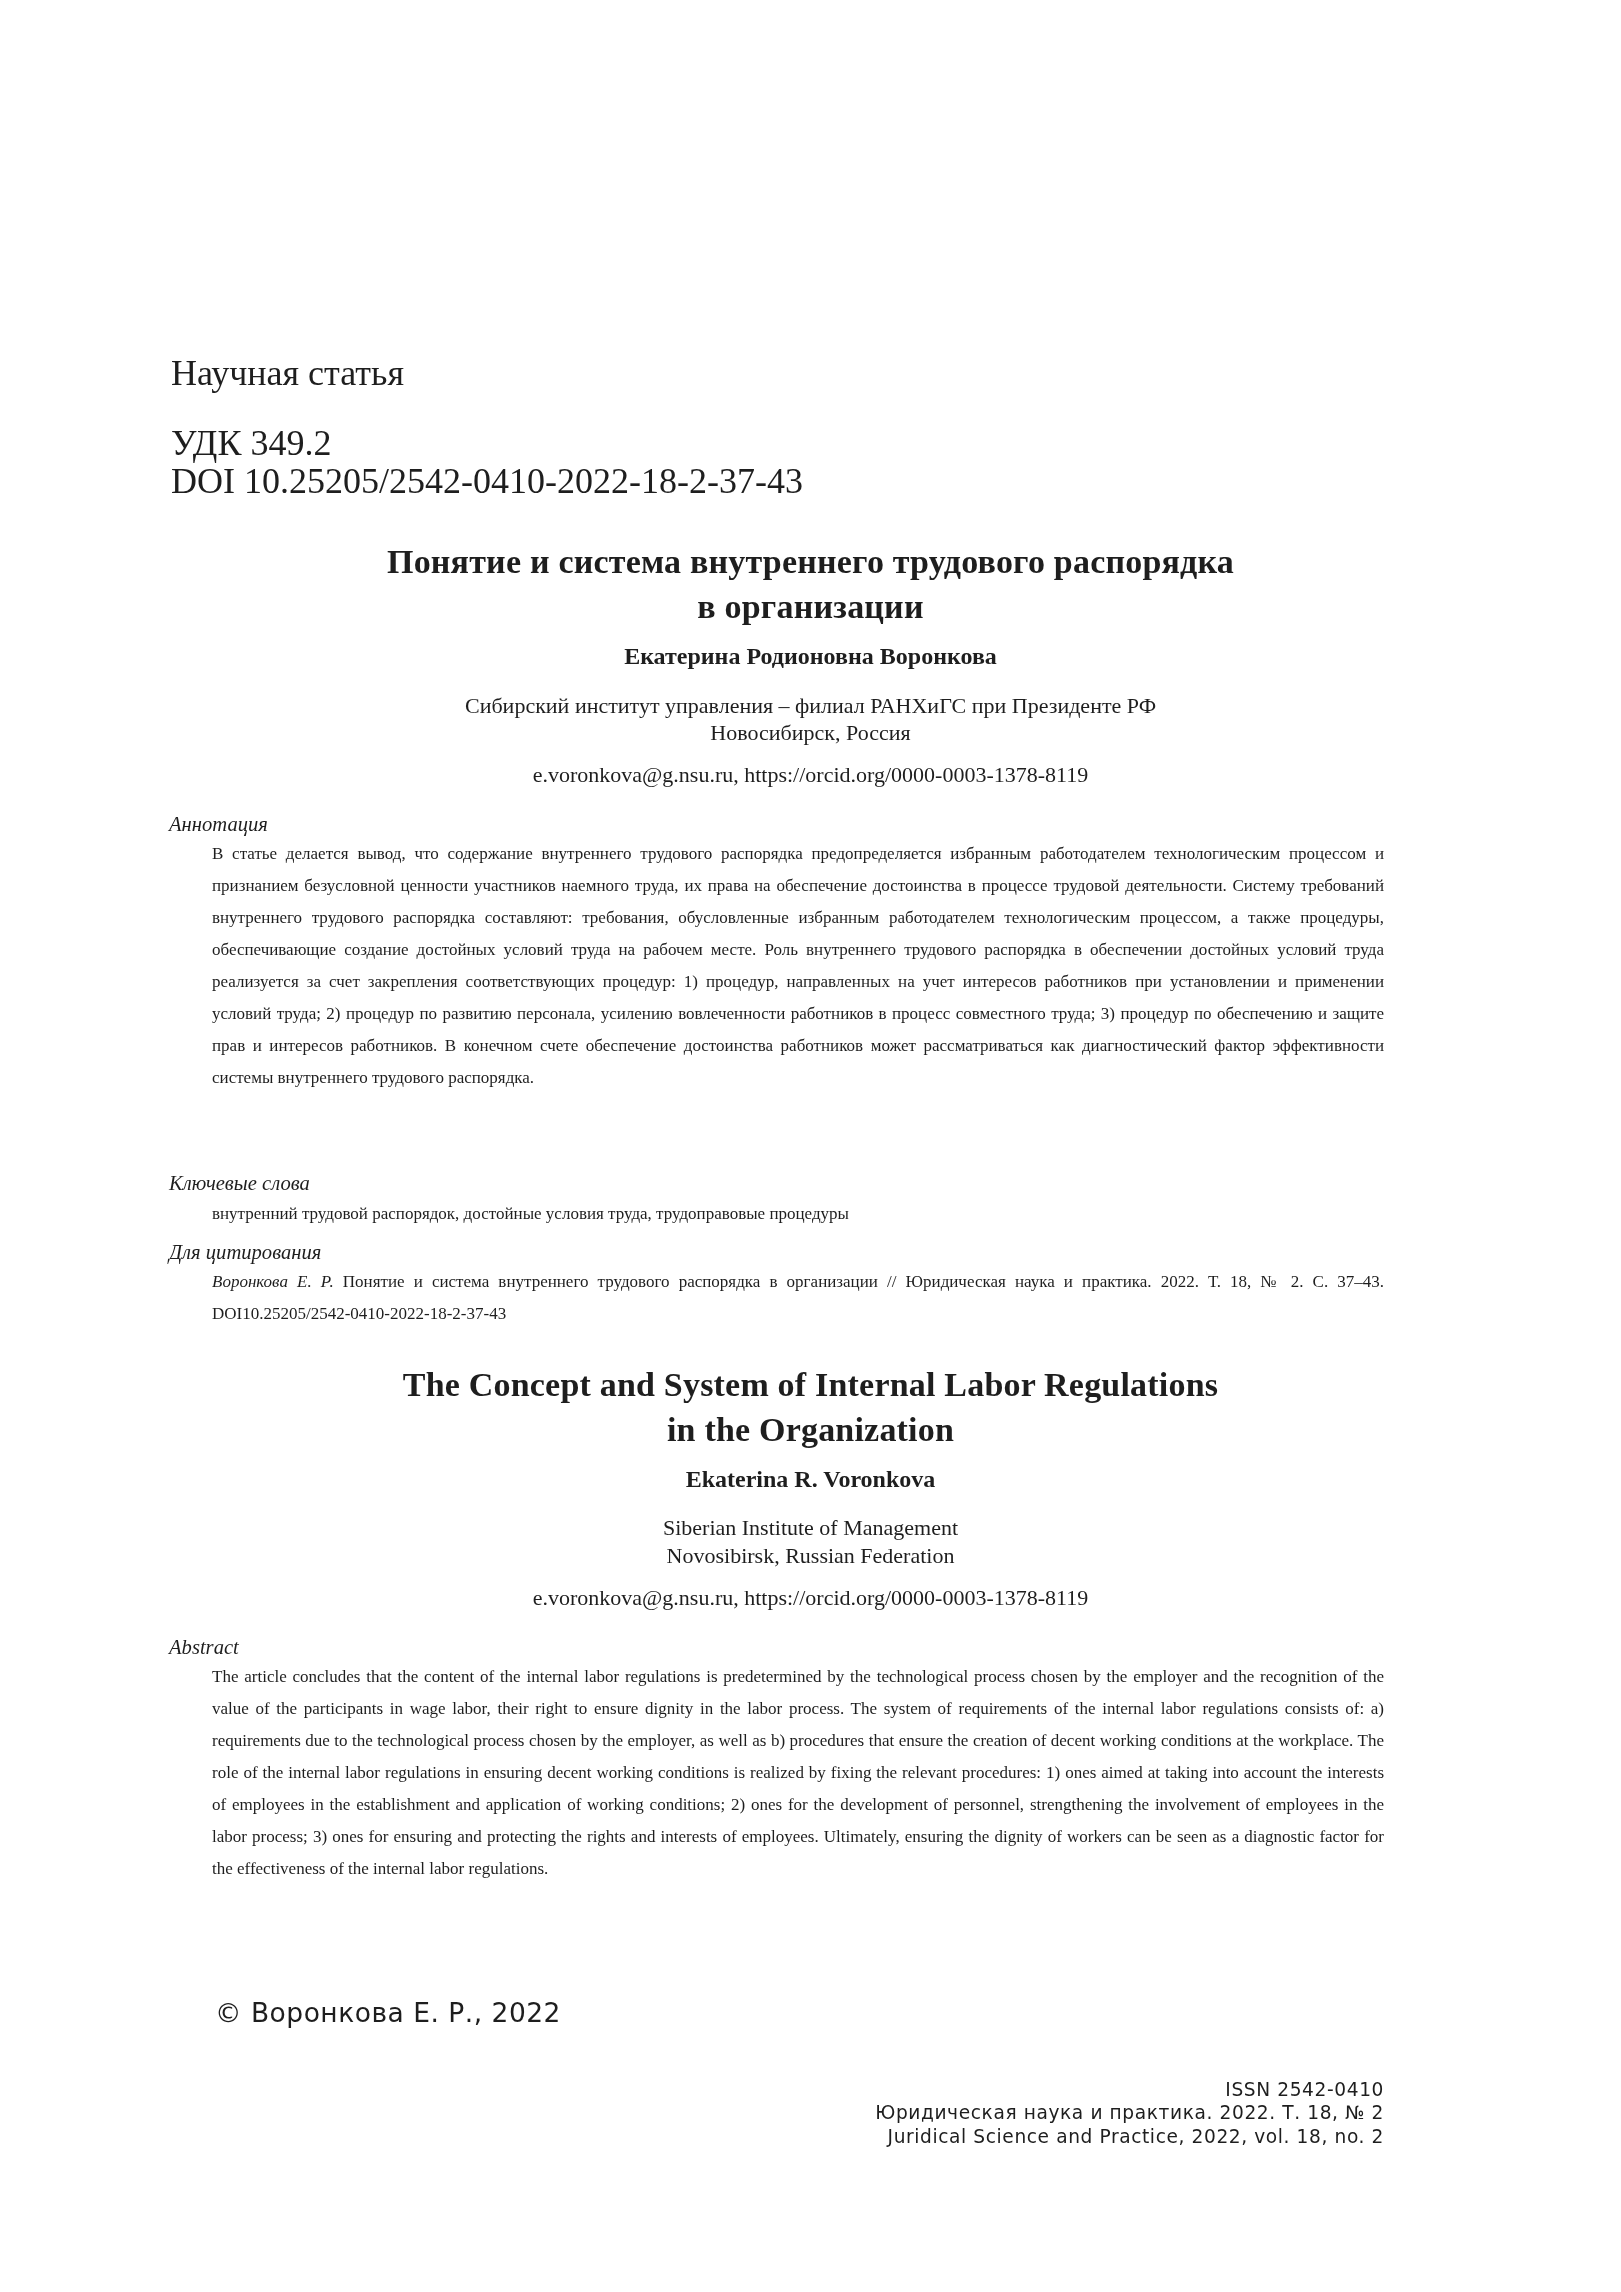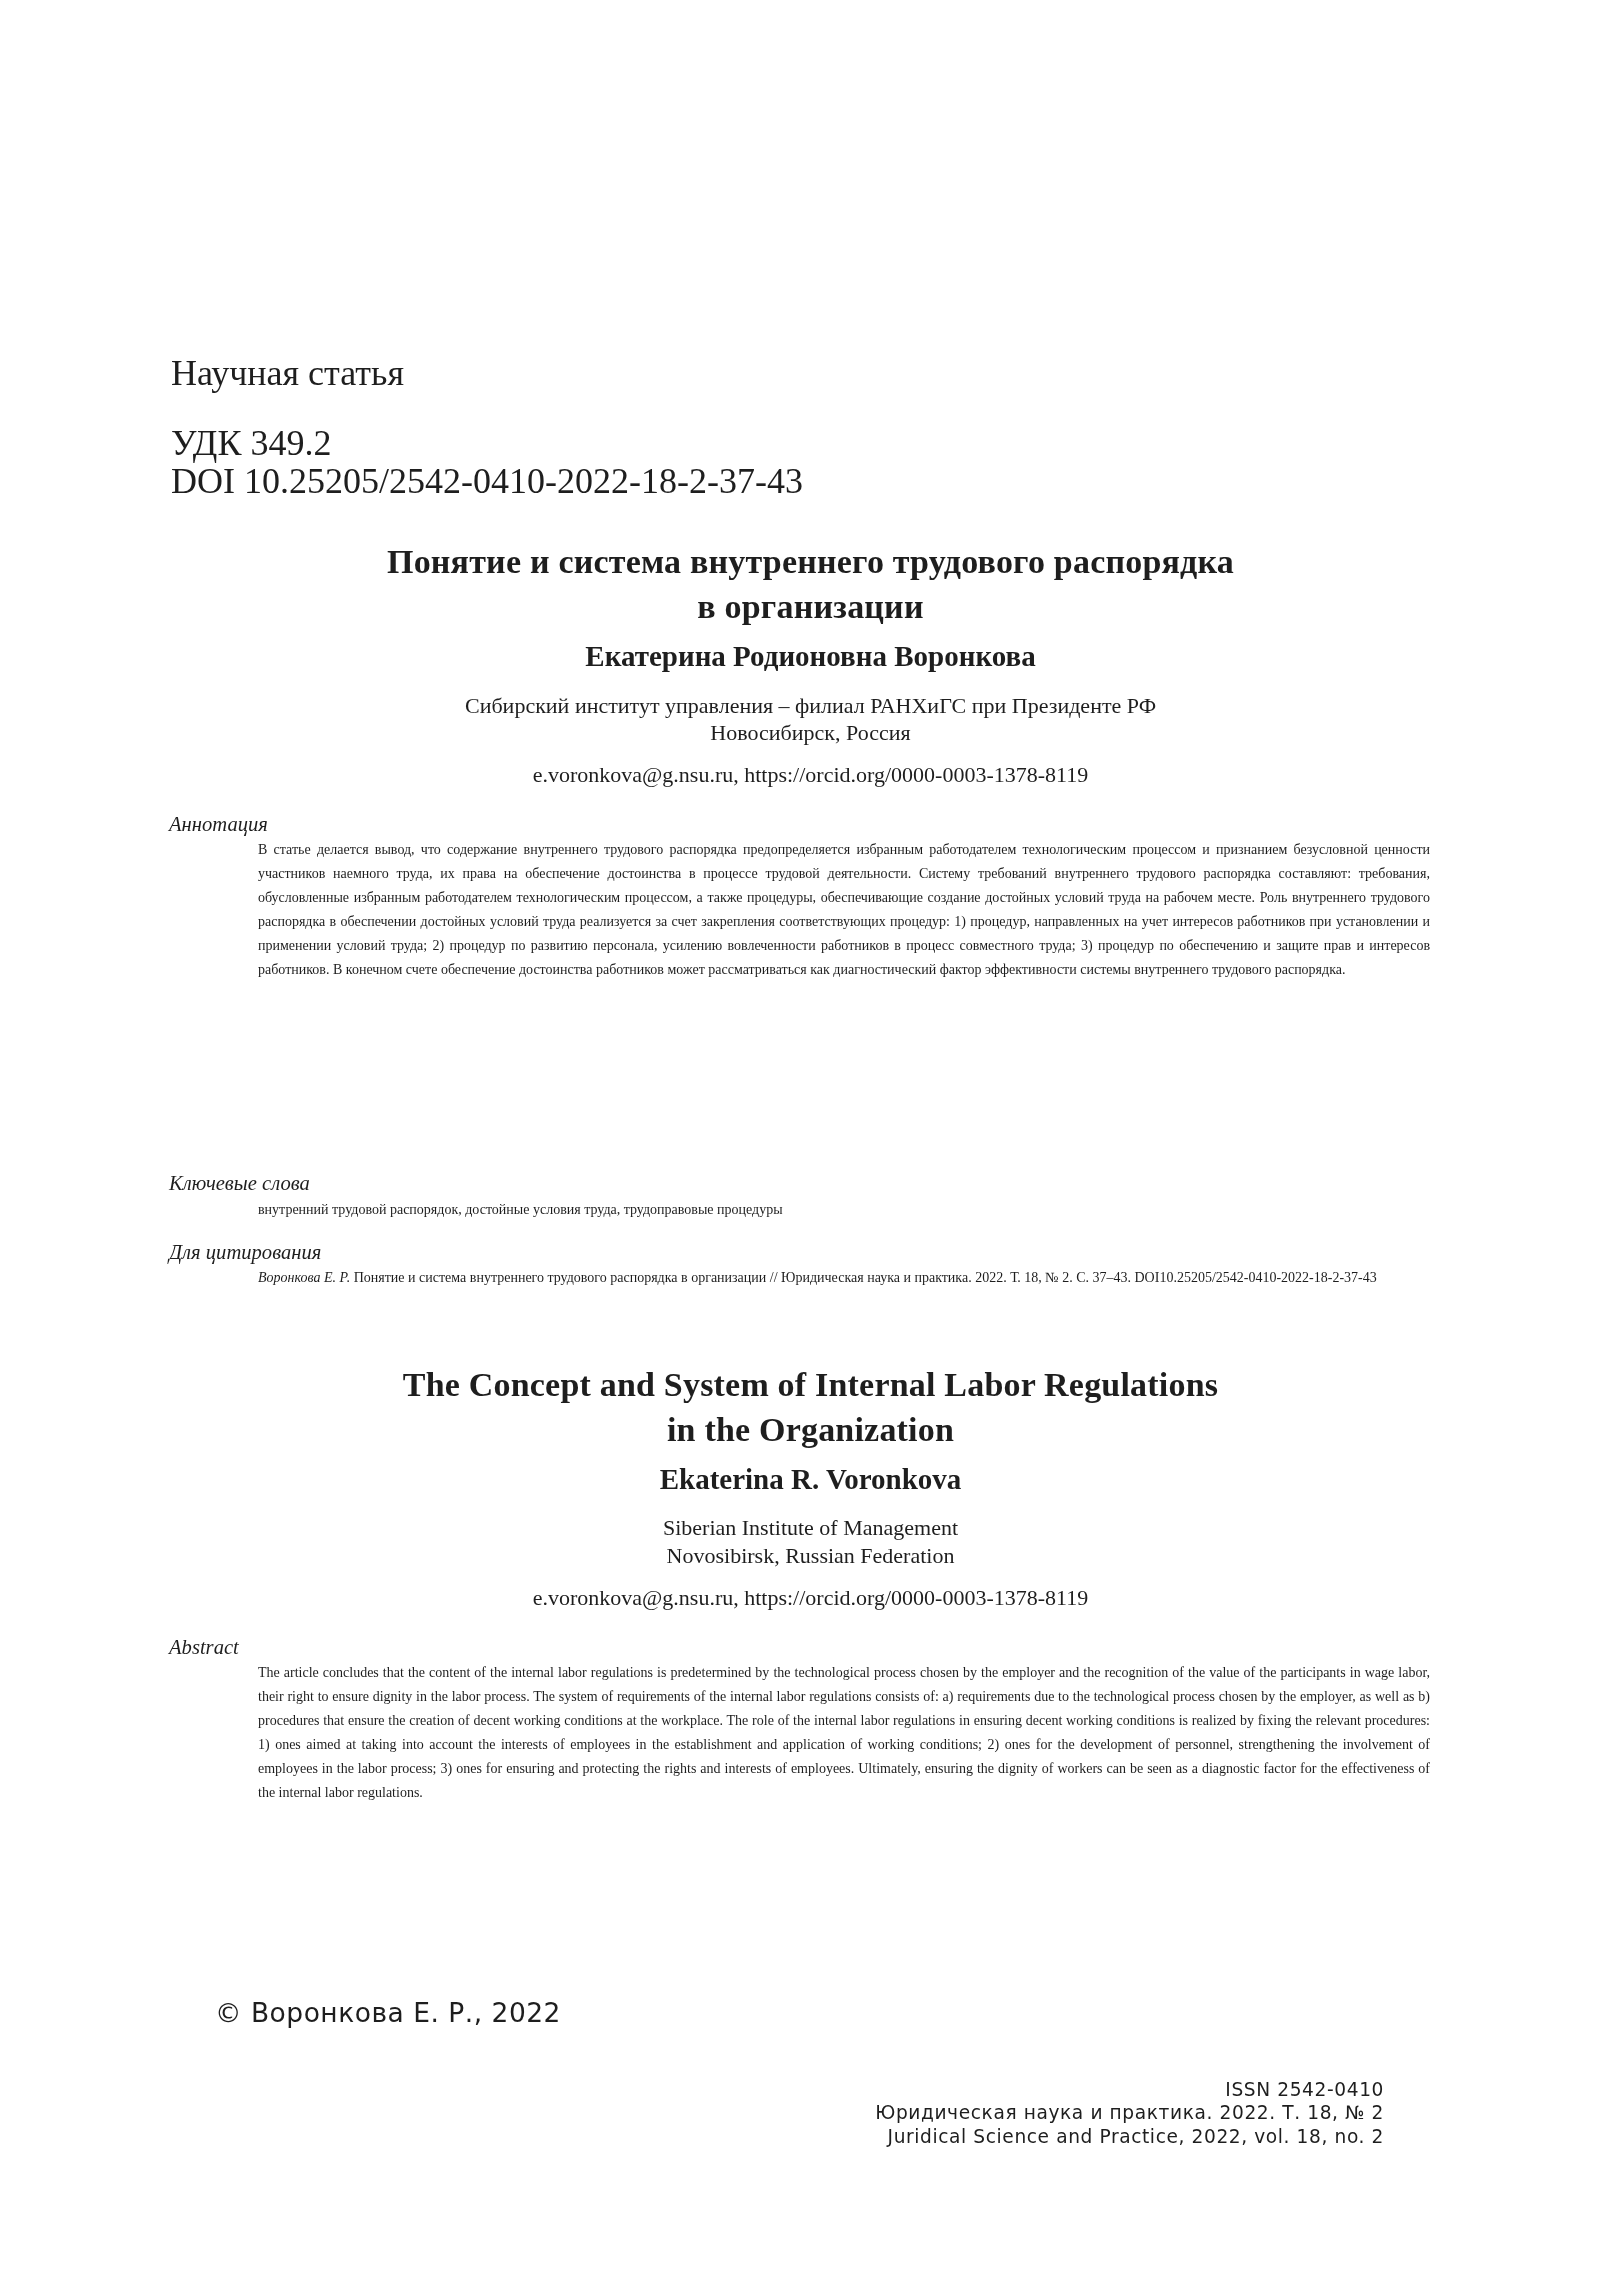--- a/index.html
+++ b/index.html
@@ -3,24 +3,24 @@
 <meta charset="utf-8">
 <style>
   html, body { margin: 0; padding: 0; background: #ffffff; }
   body { width: 1621px; height: 2293px; position: relative; overflow: hidden; color: #1e1e1e; }
   .serif { font-family: "Liberation Serif", "DejaVu Serif", serif; }
   .sans { font-family: "DejaVu Sans", "Liberation Sans", sans-serif; }
   .abs { position: absolute; }
   .plain { font-size: 36px; line-height: 37px; left: 171px; }
   .center { left: 0; width: 1621px; text-align: center; }
   .title { font-size: 34px; font-weight: bold; line-height: 45px; letter-spacing: 0.2px; }
-  .author { font-size: 29px; font-weight: bold; line-height: 31px; }
+  .author { font-size: 24px; font-weight: bold; line-height: 31px; }
   .aff { font-size: 22px; line-height: 27.4px; }
   .label { left: 169px; font-size: 20.6px; font-style: italic; line-height: 25.5px; }
-  .body { left: 212px; width: 1172px; font-size: 14px; line-height: 24px; text-align: justify; margin-left: 46px; }
+  .body { left: 212px; width: 1172px; font-size: 17px; line-height: 32px; text-align: justify; }
   .body .ital { font-style: italic; }
   .footer-copy { left: 171px; font-size: 26.5px; line-height: 31px; letter-spacing: 0.5px; }
   .journal { right: 237px; text-align: right; font-size: 18.6px; line-height: 23.5px; letter-spacing: 0.6px; }
 </style>
 </head>
 <body>
 
 <div>
 
   <div class="abs serif plain" style="top:355px;">Научная статья</div>

